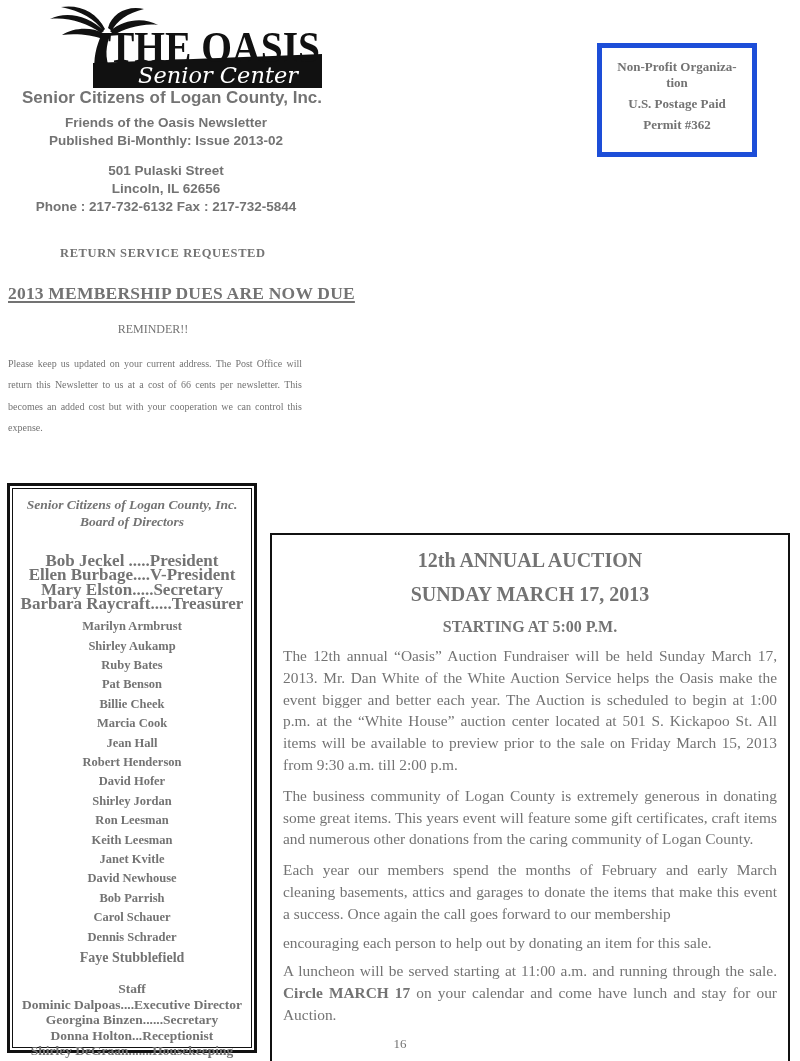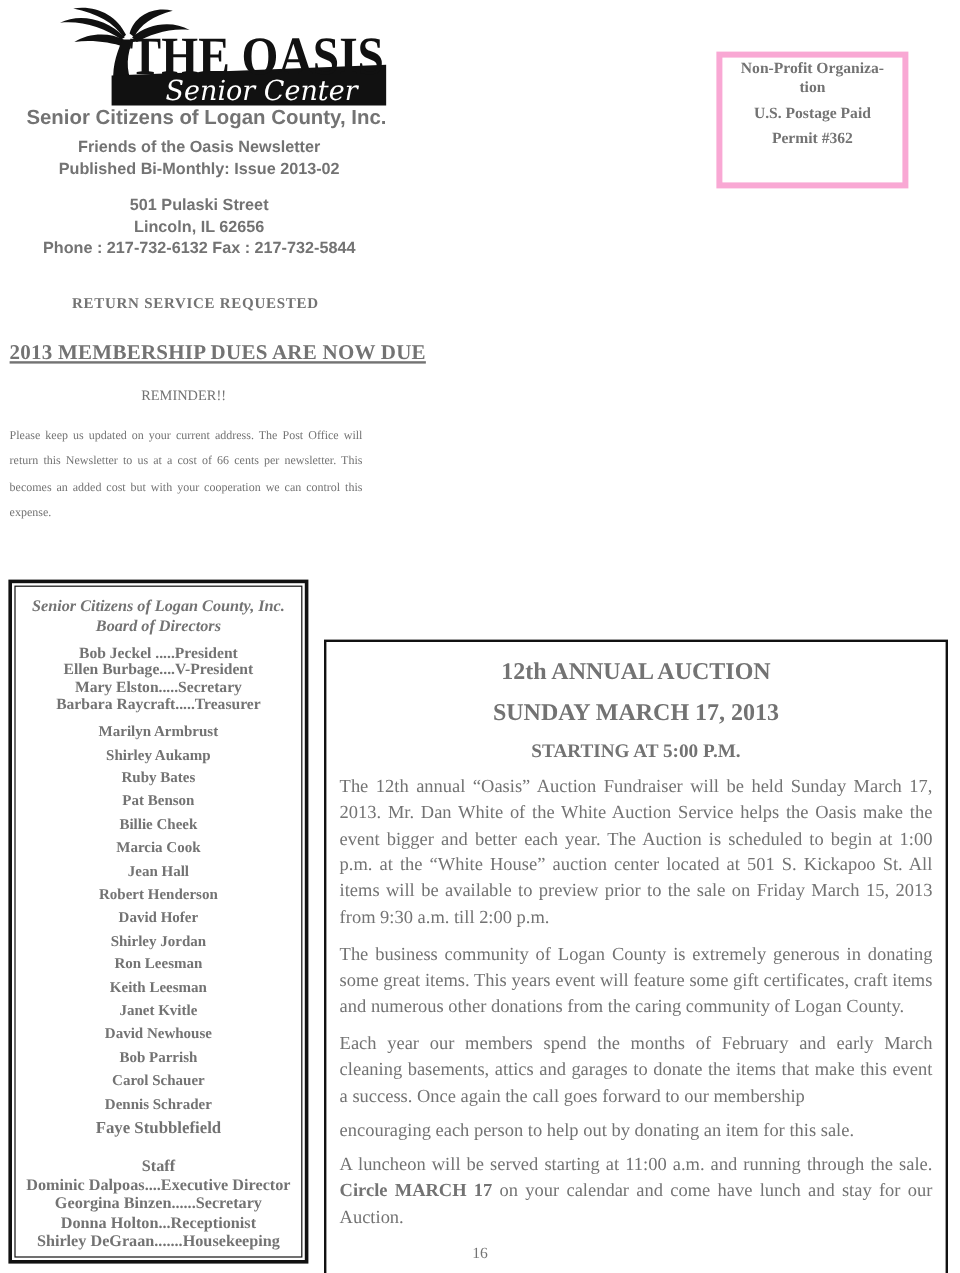--- a/index.html
+++ b/index.html
@@ -24,22 +24,22 @@
   .mast-news { top:114px; }
   .mast-addr { top:162px; }
   .return-service {
     position:absolute; left:60px; top:246px;
     font-family:"Liberation Serif", serif; font-weight:bold; font-size:12.5px;
     letter-spacing:0.6px;
   }
   
   .postage-box {
     position:absolute; left:597px; top:43px; width:160px; height:114px;
-    border:5px solid #f9a8d4; background:#fff; text-align:center;
-    font-weight:bold; font-size:13px; line-height:16px; padding-top:1px;
+    border:5px solid #1d4ed8; background:#fff; text-align:center;
+    font-weight:bold; font-size:13px; line-height:16px; padding-top:11px;
   }
   .postage-box .gap { margin-top:5px; display:block; }
   
   .dues-heading {
     position:absolute; left:8px; top:283px; width:352px;
     font-weight:bold; font-size:17.5px; letter-spacing:0.2px;
     text-decoration:underline; text-decoration-thickness:2px; text-underline-offset:2px;
     white-space:nowrap;
   }
   .reminder-title {
@@ -53,21 +53,21 @@
   
   .board-box {
     position:absolute; left:7px; top:483px; width:250px; height:570px;
     border:3px solid #111; background:#fff;
   }
   .board-inner {
     position:absolute; top:2px; left:2px; right:2px; bottom:2px;
     border:1px solid #111; text-align:center; font-weight:bold; padding-top:7px;
   }
   .board-title { font-style:italic; font-size:13.5px; line-height:17px; }
-  .board-officers { margin-top:7px; font-size:13px; line-height:14.3px; }
+  .board-officers { margin-top:24px; font-size:17px; line-height:14.3px; }
   .board-members { margin-top:6px; font-size:12.5px; line-height:19.4px; }
   .board-member-big { font-size:14px; line-height:20px; margin-top:1px; }
   .staff-title { margin-top:13px; font-size:13.5px; line-height:16px; }
   .staff-list { font-size:13.5px; line-height:15.2px; }
   
   .auction-box {
     position:absolute; left:270px; top:533px; width:520px; height:609px;
     border:2px solid #111; background:#fff; padding:8px 11px 0 11px;
   }
   .auction-h1 { text-align:center; font-weight:bold; font-size:20px; margin-top:6px; }

